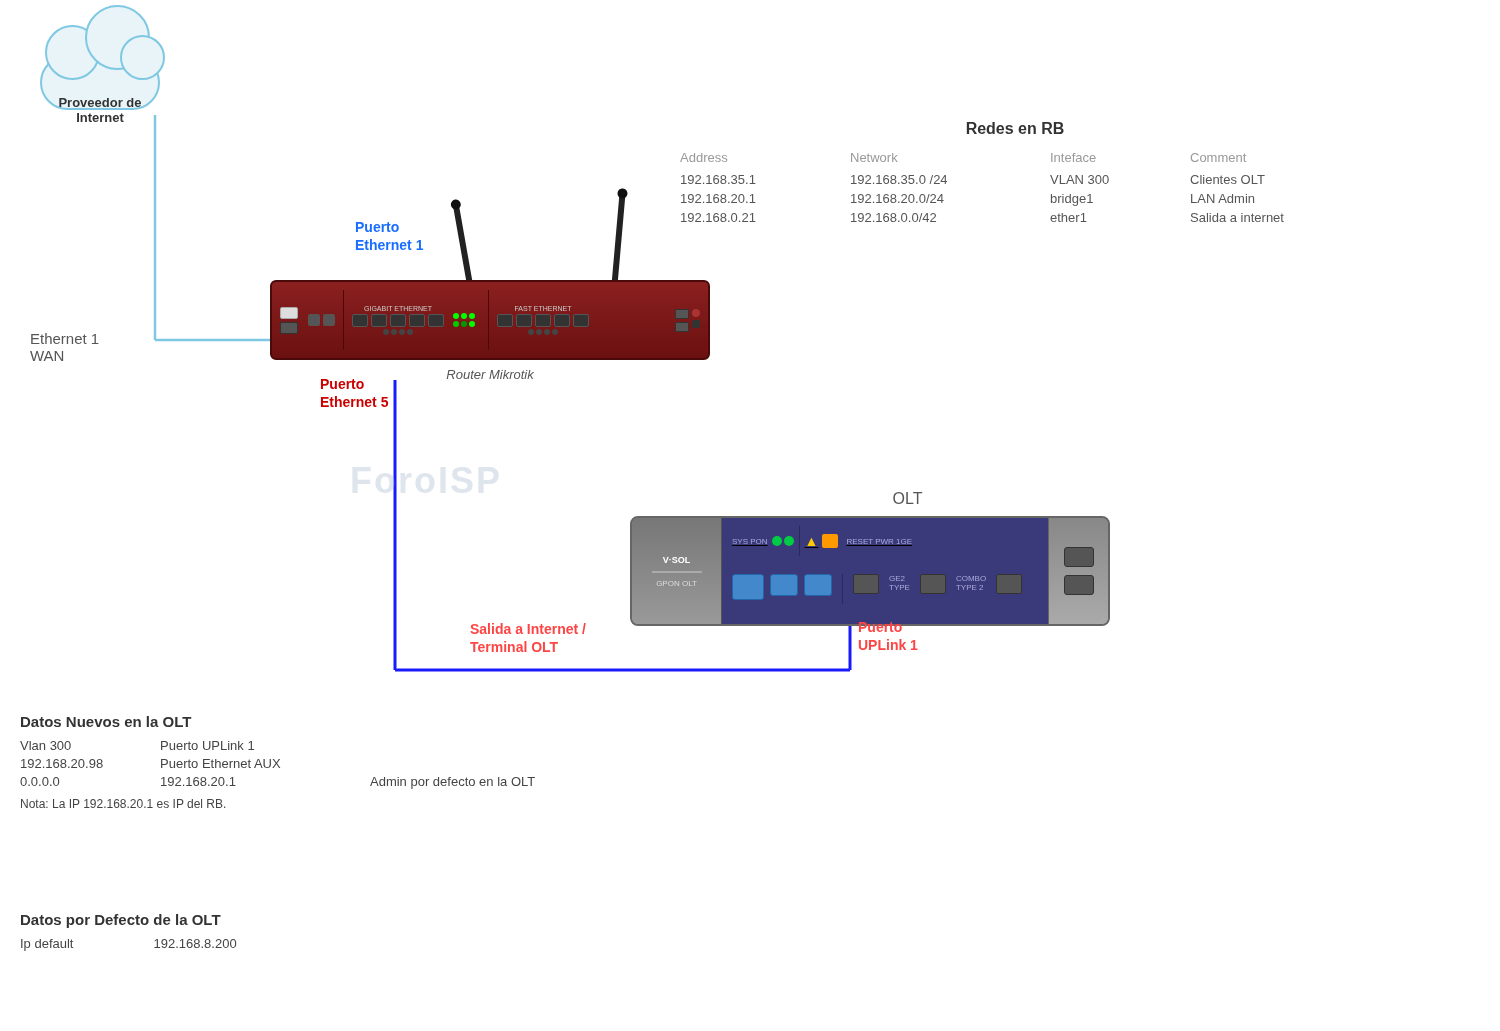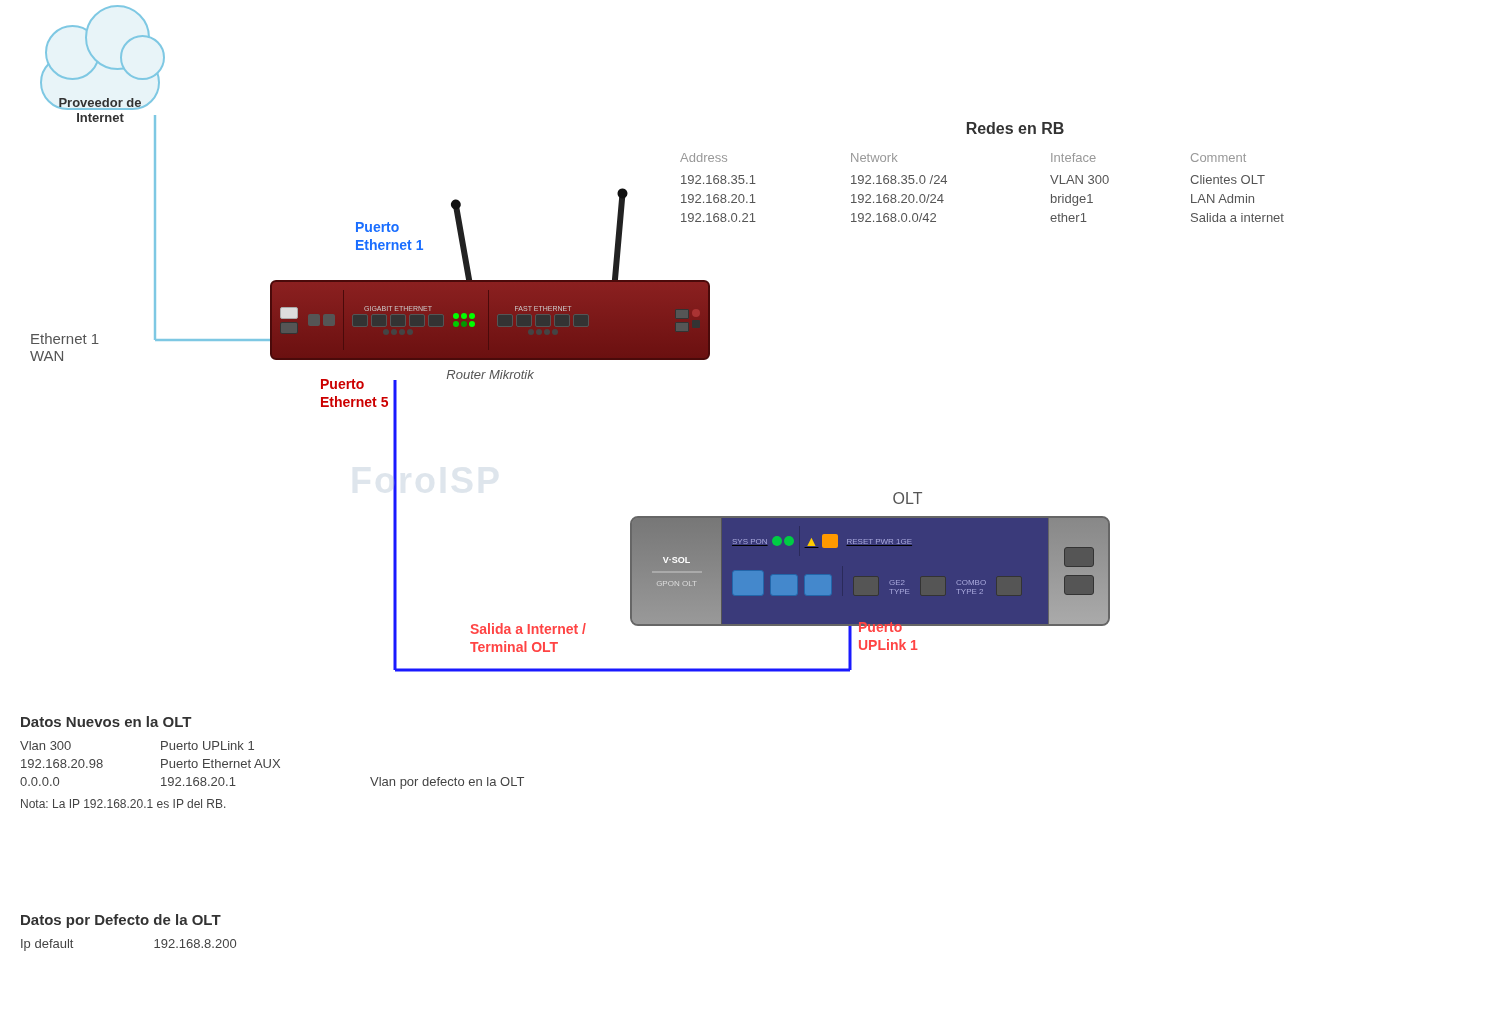--- a/index.html
+++ b/index.html
@@ -232,22 +232,22 @@
     }
     .olt-top-row {
       display: flex;
       gap: 0;
       align-items: center;
       text-decoration: underline;
     }
     .olt-ports-row {
       display: flex;
       gap: 6px;
-      align-items: flex-end;
-      margin-top: 5px;
+      align-items: flex-start;
+      margin-top: 13px;
     }
     .olt-port-blue {
       width: 28px;
       height: 22px;
       background: #4488cc;
       border-radius: 3px;
       border: 1px solid #2266aa;
     }
     .olt-port-sfp {
       width: 22px;
@@ -538,21 +538,21 @@
   <div class="info-title">Datos Nuevos en  la OLT</div>
   <div style="display:grid; grid-template-columns:130px 200px auto; gap:3px 10px; margin-bottom:8px;">
     <div class="info-cell">Vlan 300</div>
     <div class="info-cell">Puerto UPLink 1</div>
     <div class="info-cell"></div>
     <div class="info-cell">192.168.20.98</div>
     <div class="info-cell">Puerto Ethernet AUX</div>
     <div class="info-cell"></div>
     <div class="info-cell">0.0.0.0</div>
     <div class="info-cell">192.168.20.1</div>
-    <div class="info-cell">Vlan  por defecto en la OLT</div>
+    <div class="info-cell">Admin  por defecto en la OLT</div>
   </div>
   <div class="info-note">Nota: La IP 192.168.20.1 es IP del RB.</div>
 </div>
 
 <div style="position:absolute; bottom:80px; left:20px;">
   <div class="info-title">Datos por Defecto de la OLT</div>
   <div style="display:flex; gap:80px; margin-top:8px;">
     <div class="info-cell">Ip default</div>
     <div class="info-cell">192.168.8.200</div>
   </div>

